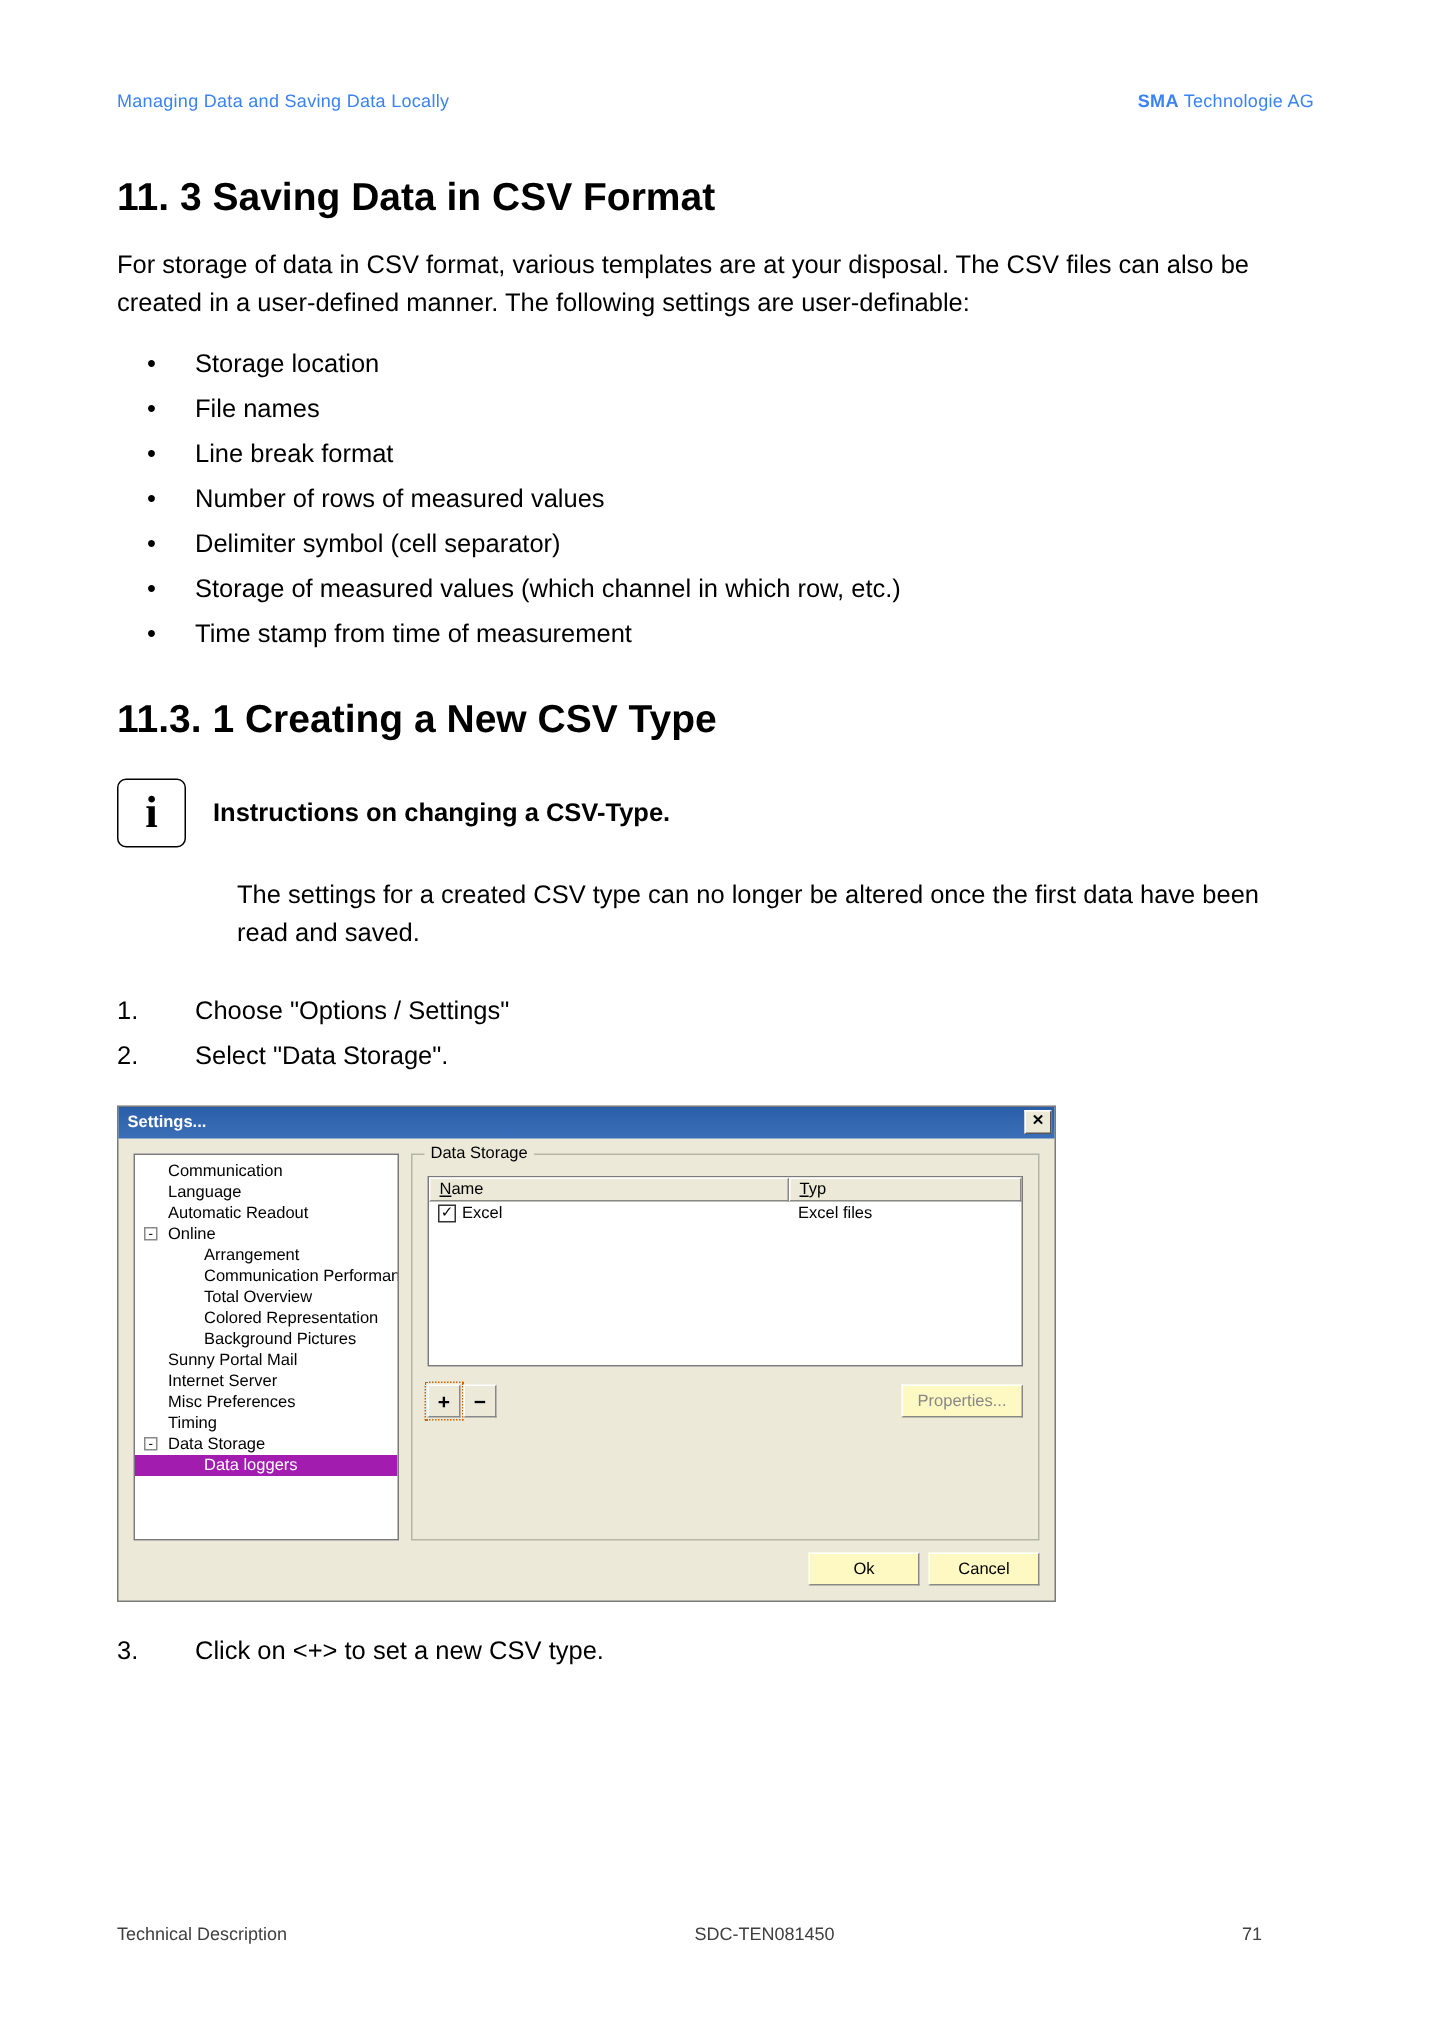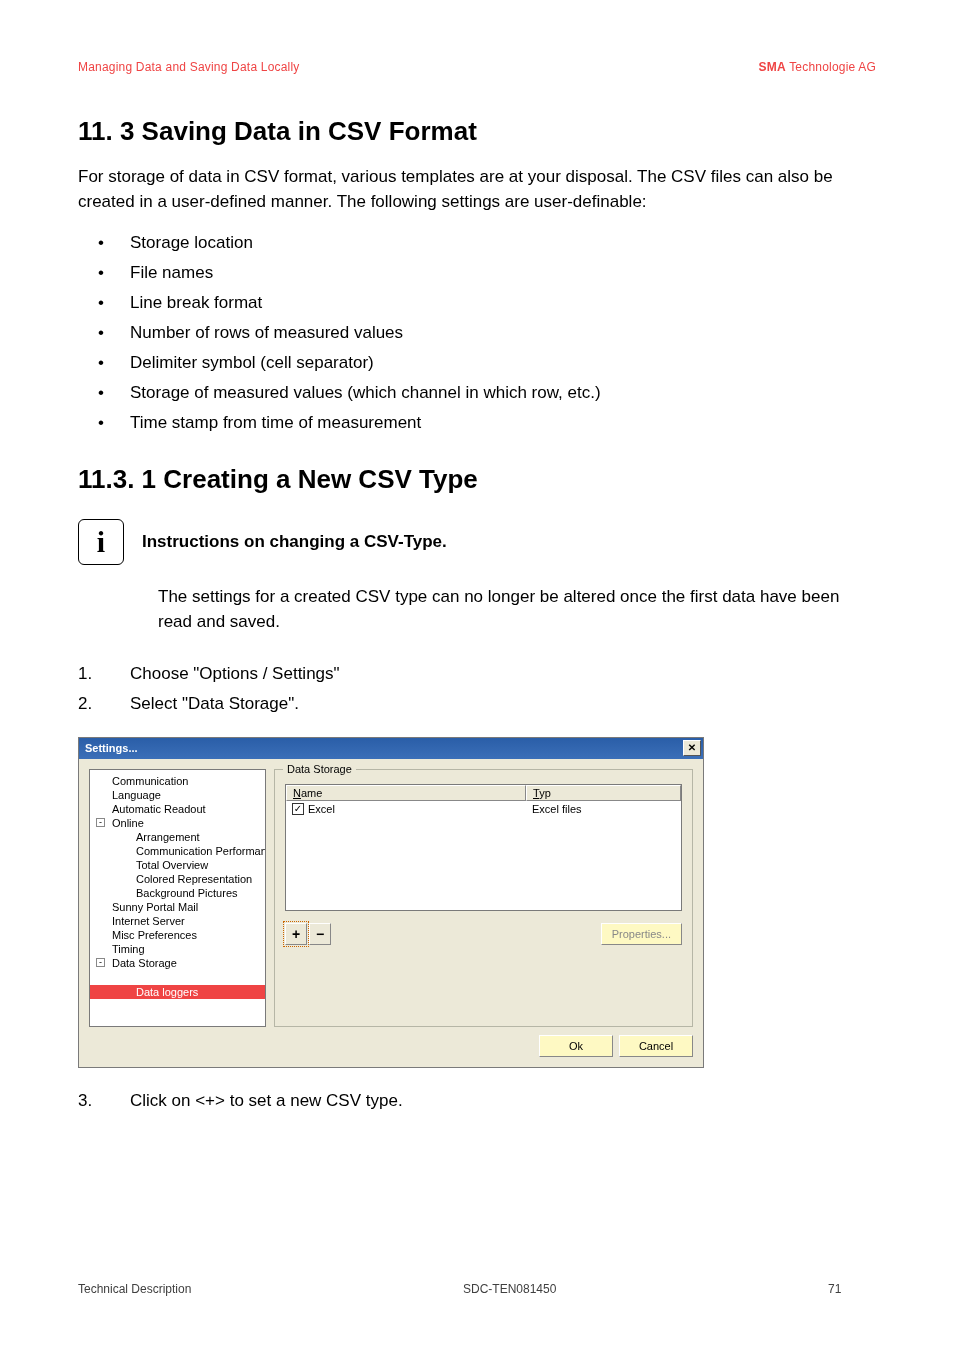--- a/index.html
+++ b/index.html
@@ -13,21 +13,21 @@
     background: #fff;
     position: relative;
   }
   .page {
     padding: 60px 78px 0 78px;
   }
   .running-header {
     display: flex;
     justify-content: space-between;
     font-size: 12px;
-    color: #ef4444;
+    color: #3b82f6;
     letter-spacing: 0.2px;
     margin-bottom: 42px;
   }
   .running-header .right b { font-weight: 700; }
   h2 {
     font-size: 26px;
     font-weight: 700;
     margin: 0 0 18px 0;
   }
   .body-text {
@@ -156,23 +156,22 @@
     top: 2px;
     width: 9px; height: 9px;
     border: 1px solid #888;
     background: #fff;
     font-size: 9px;
     line-height: 7px;
     text-align: center;
     color: #000;
   }
   .tree .selected {
-    background: #ef4444;
+    background: #a21caf;
     color: #fff;
-    margin-top: 15px;
   }
   .groupbox {
     flex: 1;
     border: 1px solid #b6b6a6;
     position: relative;
     padding: 14px 10px 10px 10px;
     height: 258px;
   }
   .groupbox-legend {
     position: absolute;

